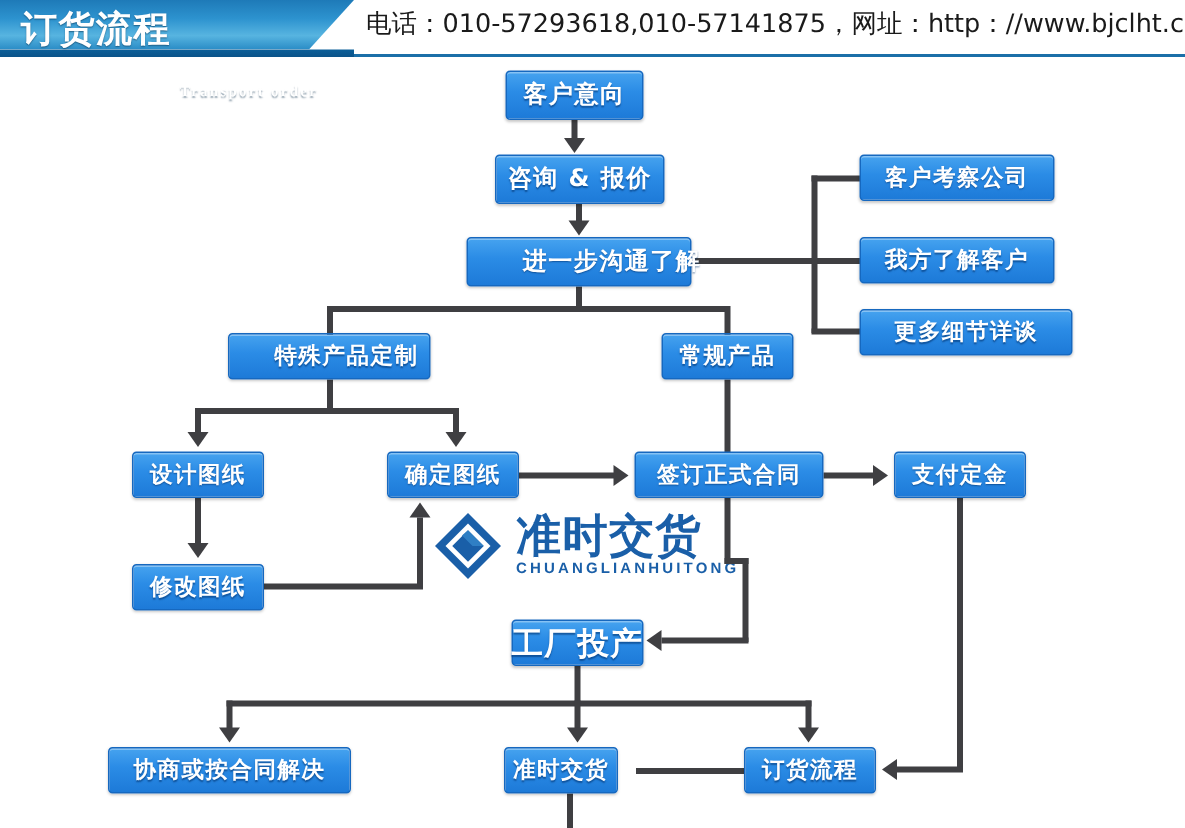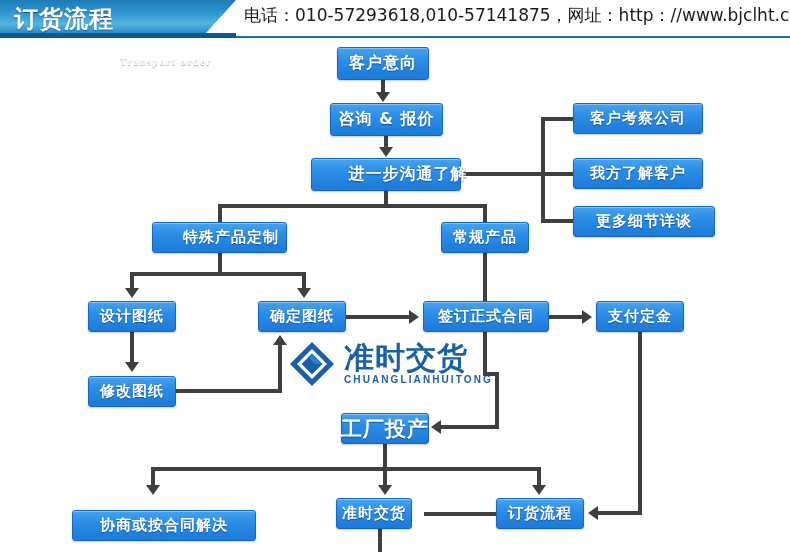--- a/index.html
+++ b/index.html
@@ -200,18 +200,18 @@
       <div class="node" style="left: 573px; top: 158px; width: 130px; height: 31px; font-size: 15px;">我方了解客户</div>
       <div class="node" style="left: 573px; top: 206px; width: 142px; height: 31px; font-size: 15px;">更多细节详谈</div>
       <div class="node" style="left: 152px; top: 222px; width: 135px; height: 31px; font-size: 15px; padding-left: 23px;">特殊产品定制</div>
       <div class="node" style="left: 441px; top: 222px; width: 88px; height: 31px; font-size: 15px;">常规产品</div>
       <div class="node" style="left: 88px; top: 301px; width: 88px; height: 31px; font-size: 15px;">设计图纸</div>
       <div class="node" style="left: 258px; top: 301px; width: 88px; height: 31px; font-size: 15px;">确定图纸</div>
       <div class="node" style="left: 88px; top: 376px; width: 88px; height: 31px; font-size: 15px;">修改图纸</div>
       <div class="node" style="left: 423px; top: 301px; width: 126px; height: 31px; font-size: 15px;">签订正式合同</div>
       <div class="node" style="left: 596px; top: 301px; width: 88px; height: 31px; font-size: 15px;">支付定金</div>
       <div class="node" style="left: 341px; top: 413px; width: 88px; height: 31px; font-size: 21px;">工厂投产</div>
-      <div class="node" style="left: 72px; top: 510px; width: 184px; height: 31px; font-size: 15px;">协商或按合同解决</div>
+      <div class="node" style="left: 72px; top: 498px; width: 162px; height: 31px; font-size: 15px;">协商或按合同解决</div>
       <div class="node" style="left: 336px; top: 498px; width: 76px; height: 31px; font-size: 15px;">准时交货</div>
       <div class="node" style="left: 496px; top: 498px; width: 88px; height: 31px; font-size: 15px;">订货流程</div>
     </div>
 
 </div>
 
 </body></html>

